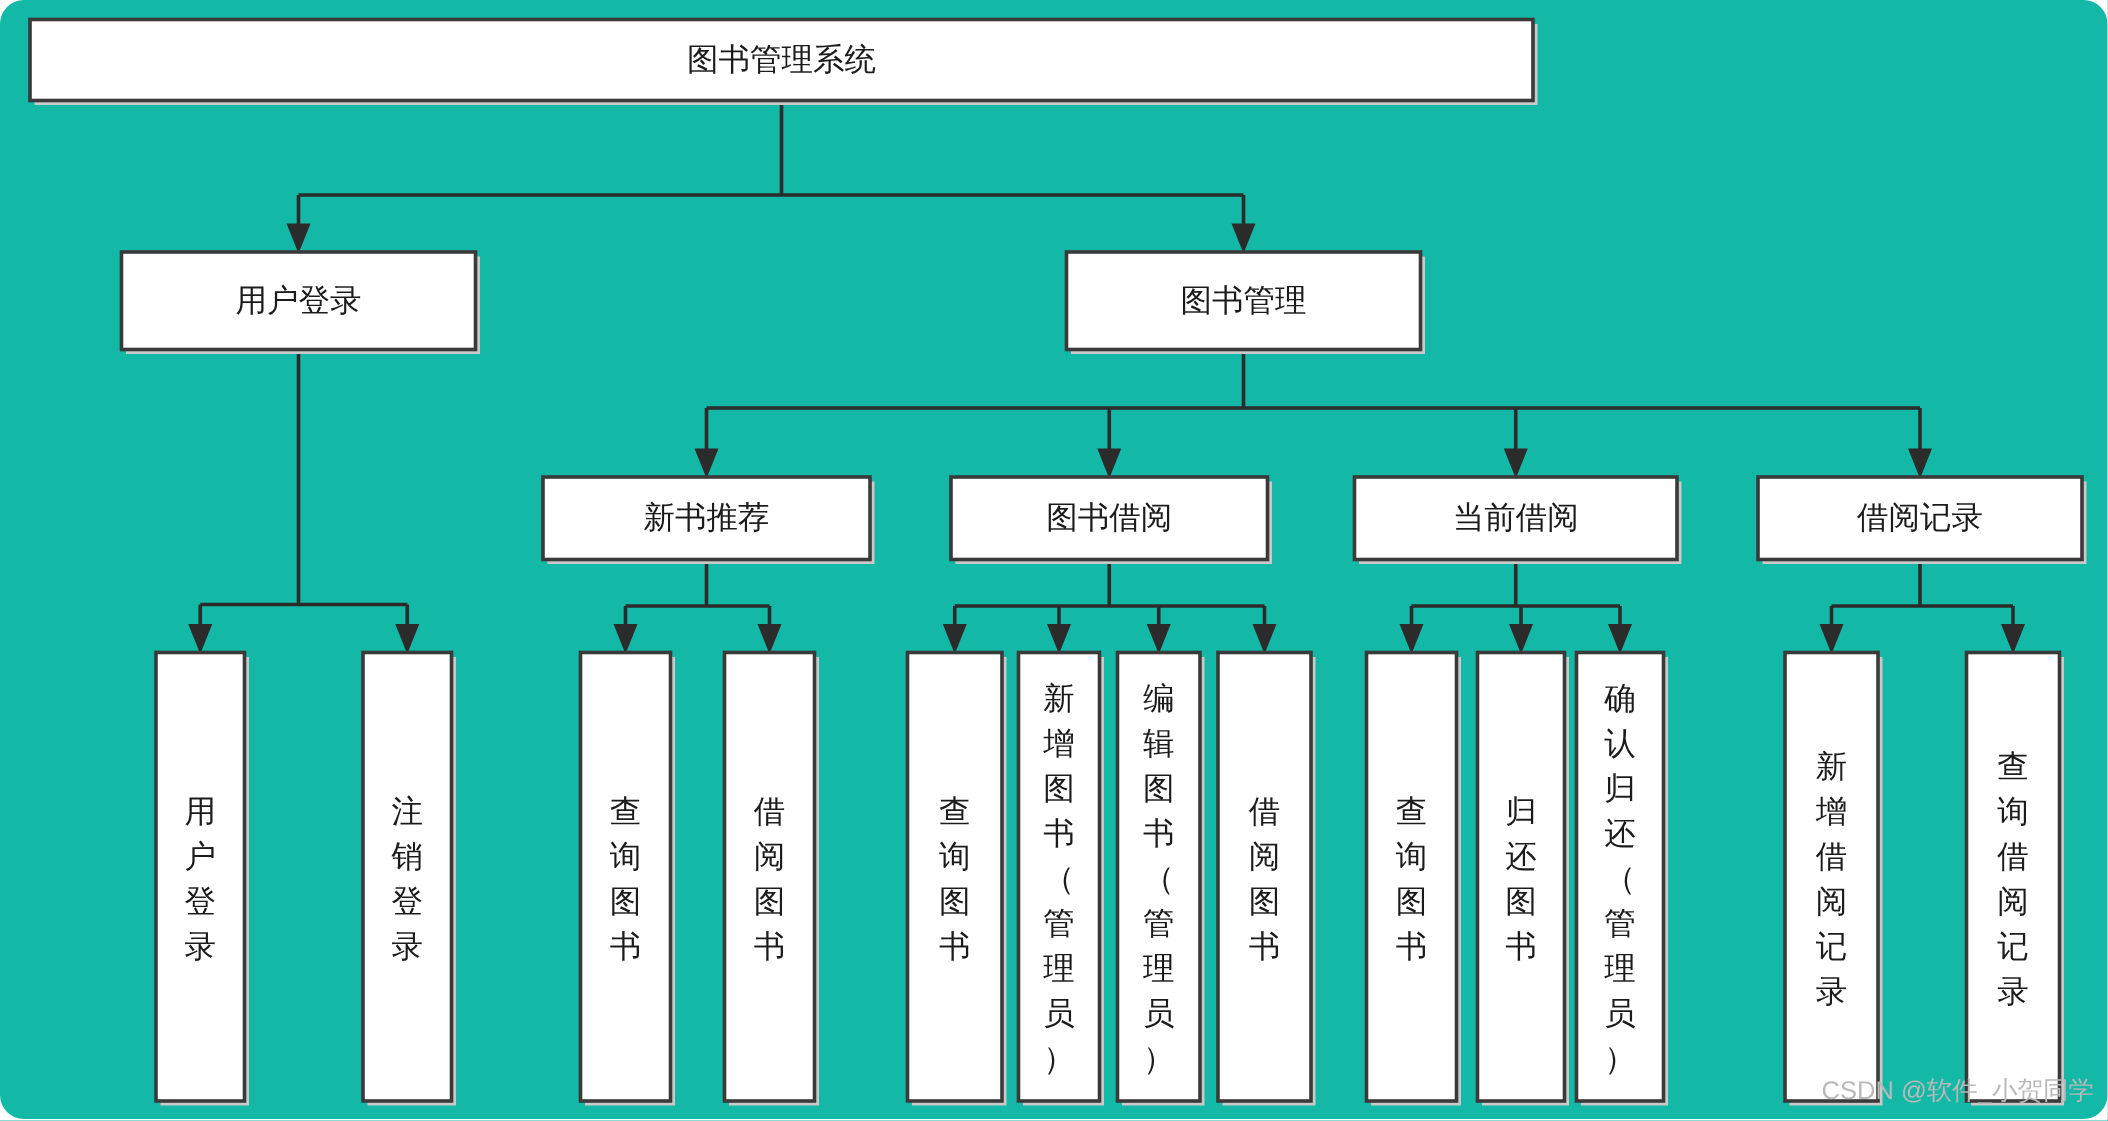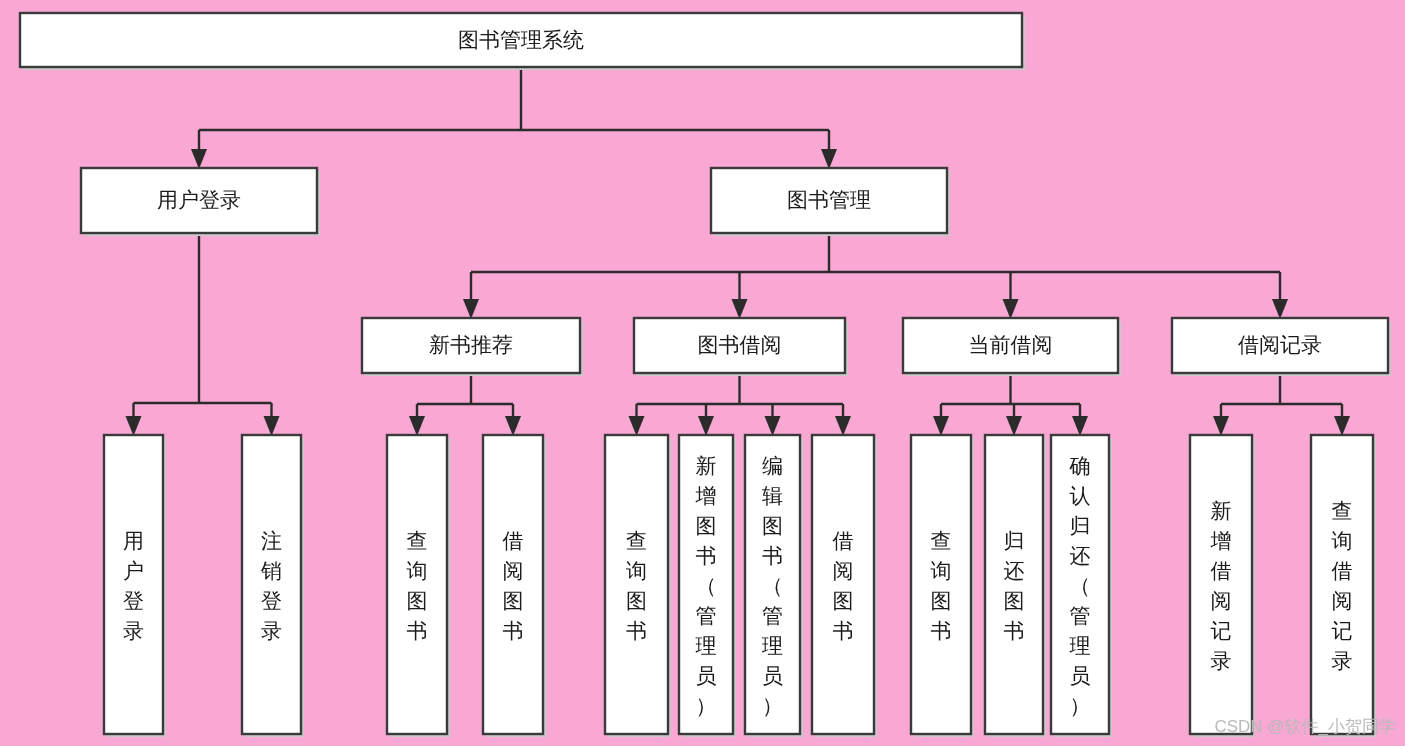--- a/index.html
+++ b/index.html
@@ -8,22 +8,23 @@
     padding: 0;
     background: #ffffff;
   }
   body {
     font-family: "Liberation Sans", "DejaVu Sans", sans-serif;
   }
   #diagram-root {
     position: relative;
     width: 1405px;
     height: 746px;
-    background: #f9a8d4;
+    background: #14b8a6;
     overflow: hidden;
+    border-radius: 16px;
   }
   svg.diagram-canvas {
     position: absolute;
     left: 0;
     top: 0;
     width: 1405px;
     height: 747px;
   }
   .node-box {
     fill: #ffffff;

